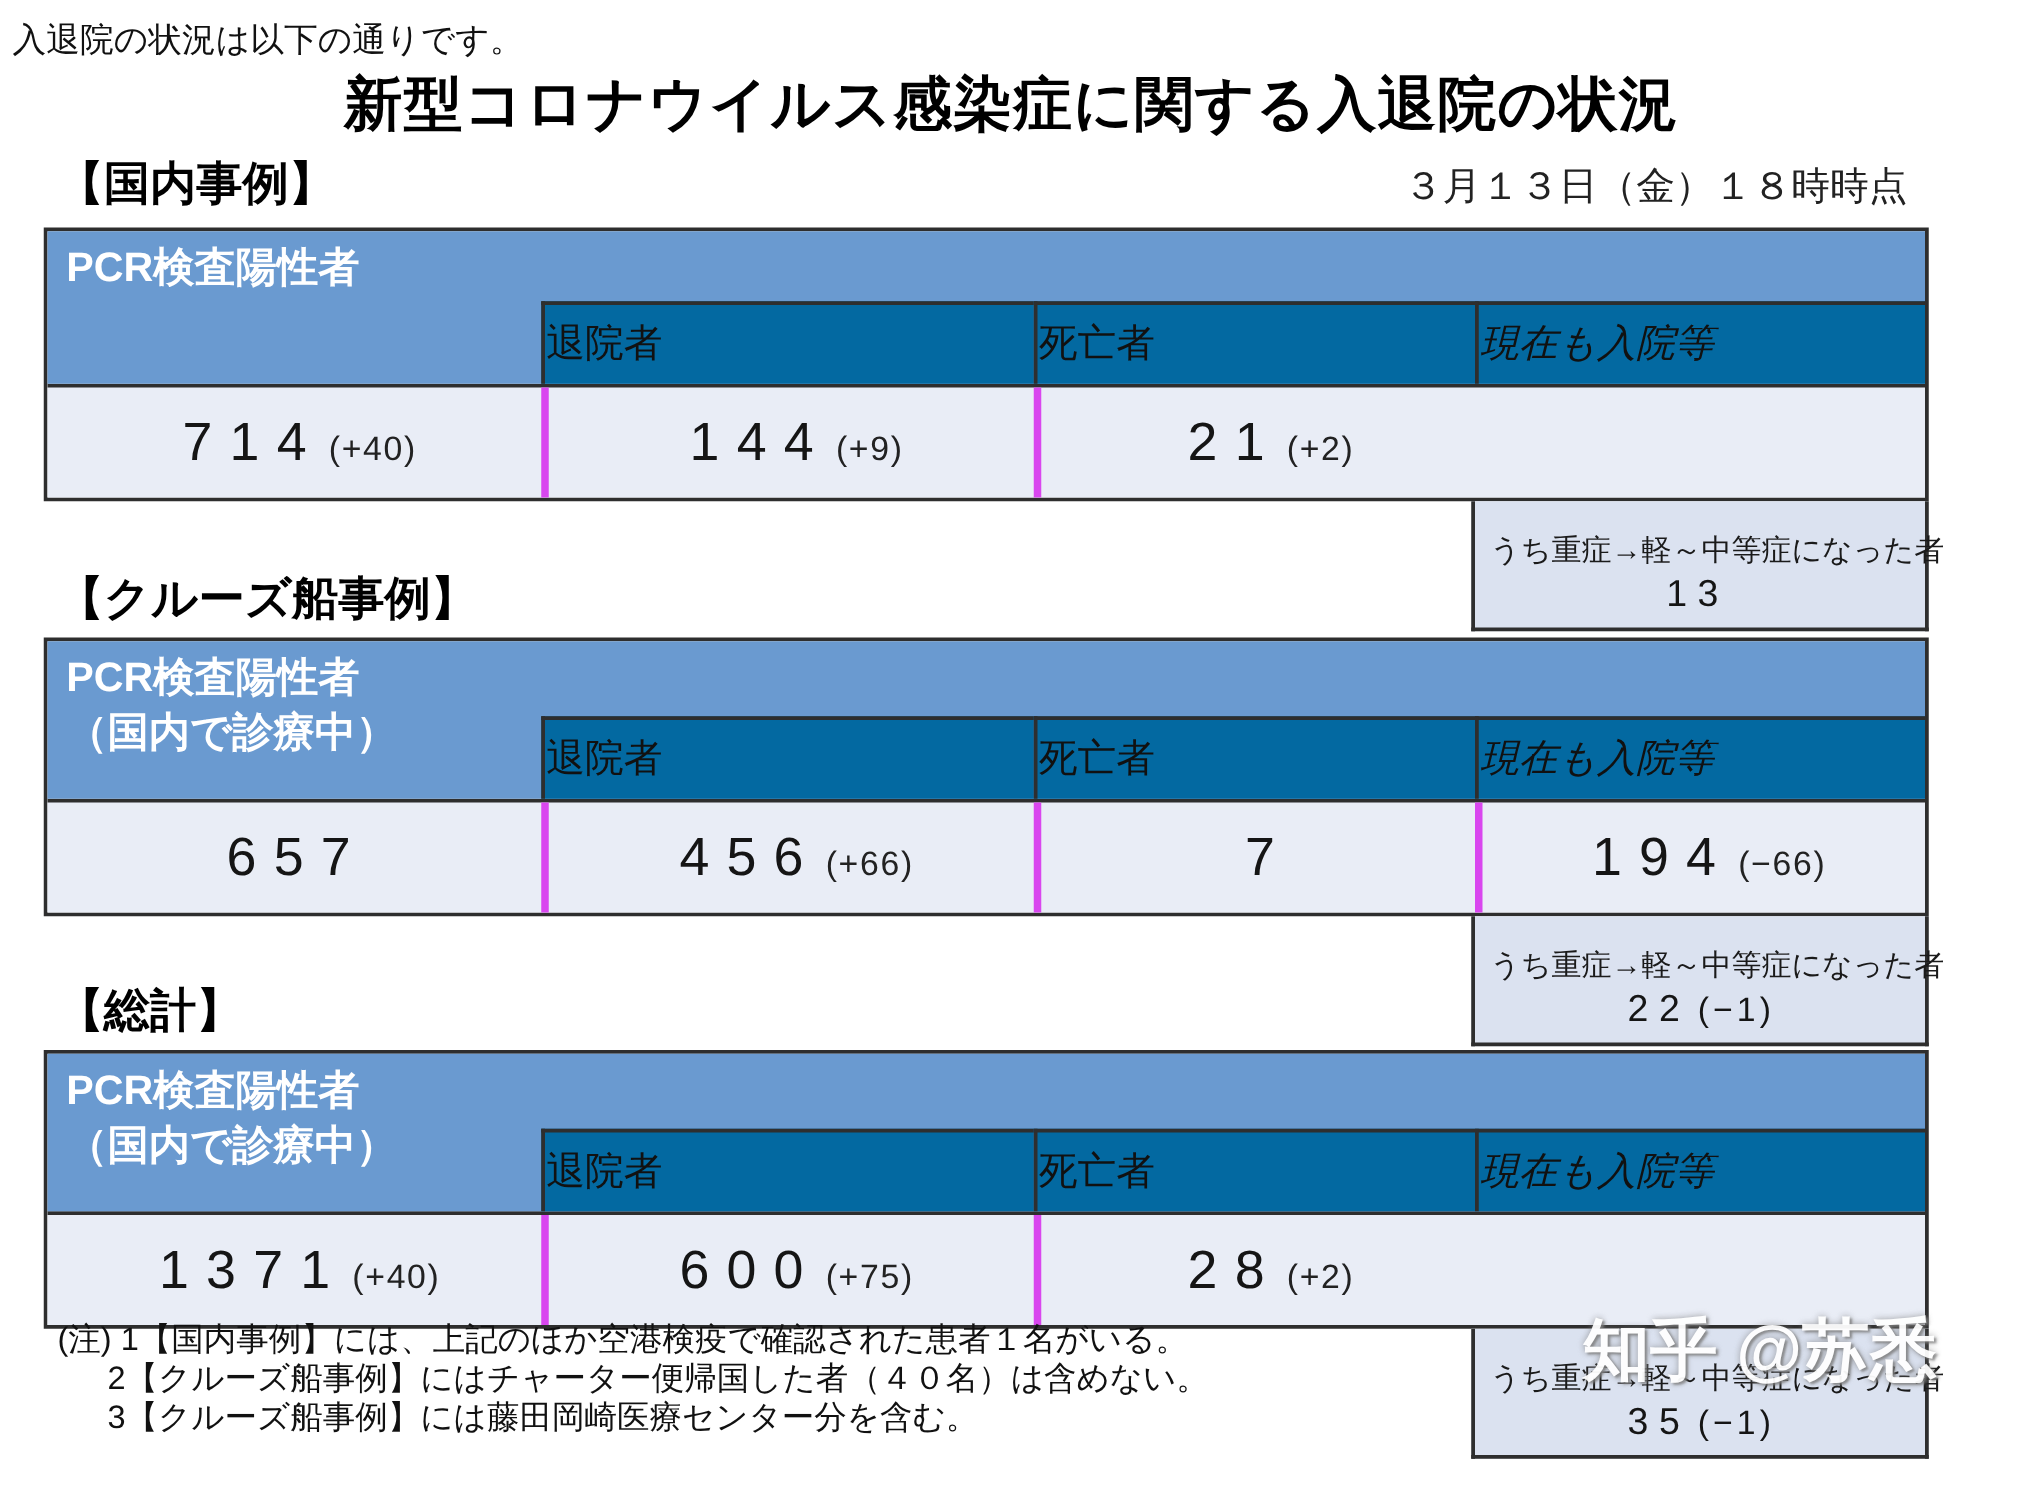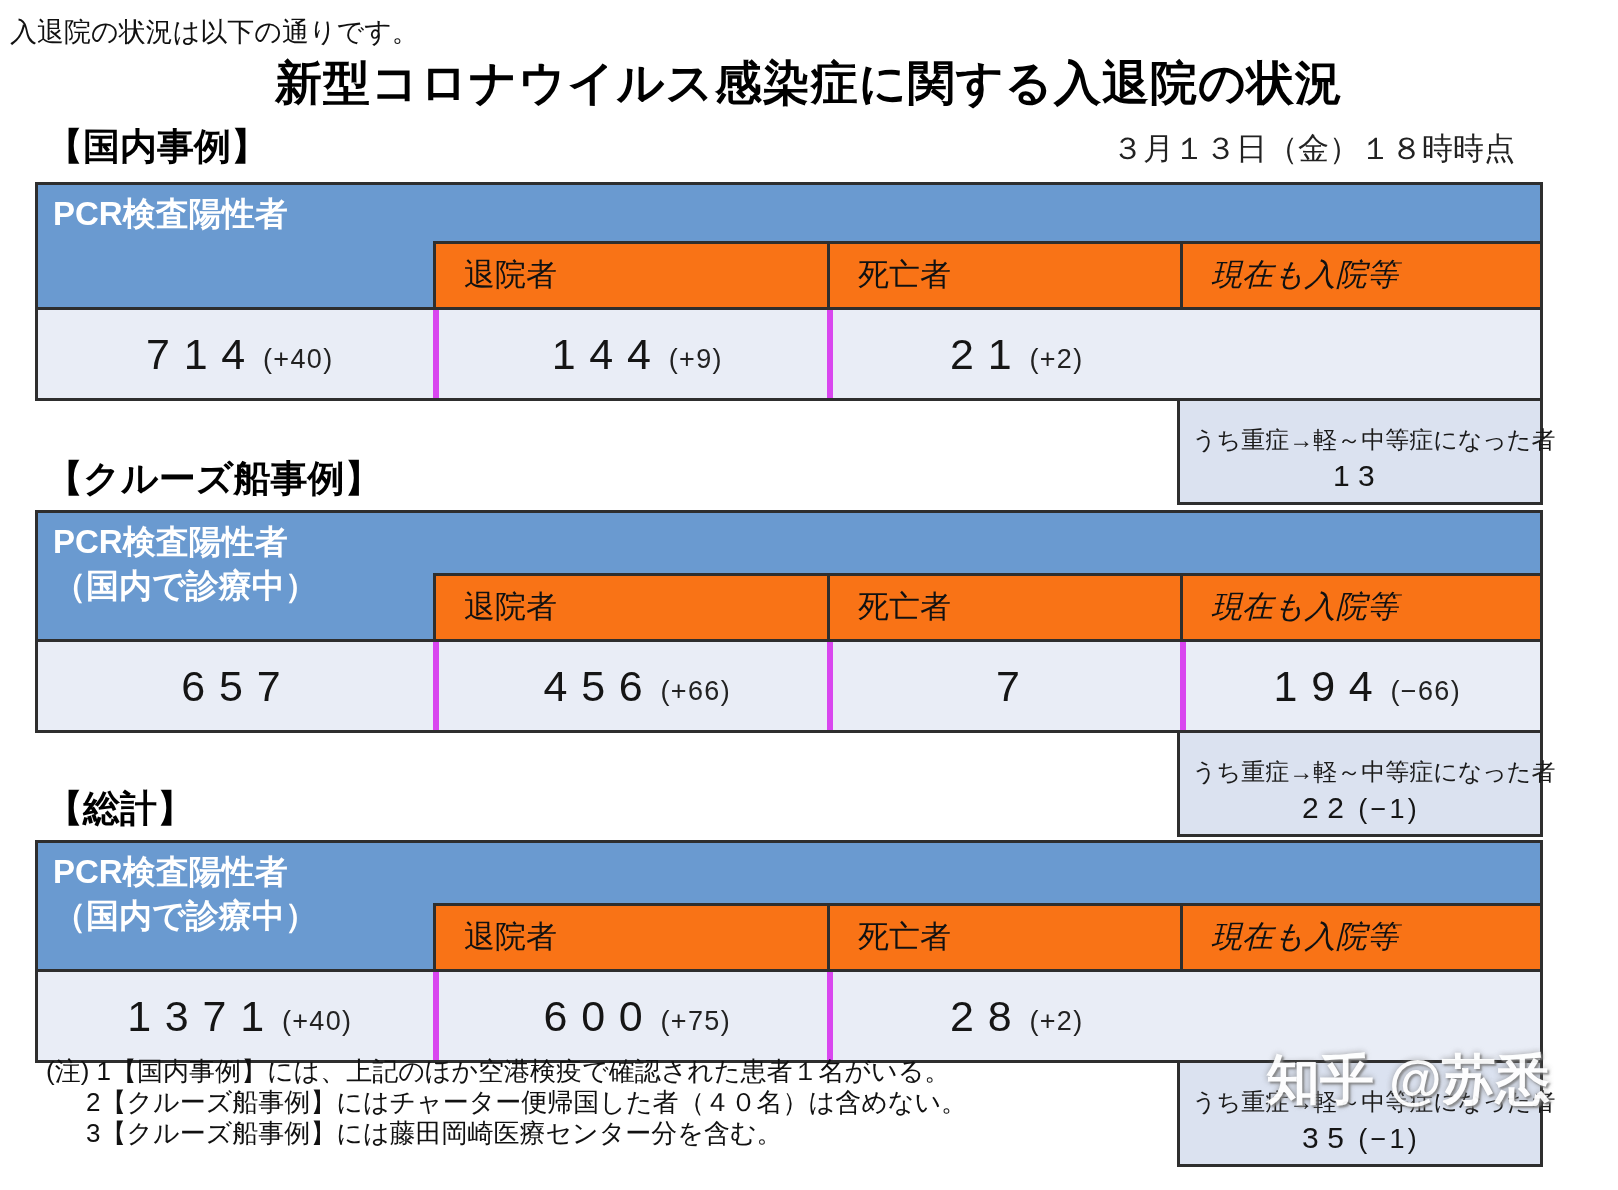--- a/index.html
+++ b/index.html
@@ -11,21 +11,21 @@
   .intro{
     position:absolute;left:10px;top:14px;
     font-family:"Liberation Serif","DejaVu Serif",serif;
     font-size:27px;color:#111;
   }
   .title{
     position:absolute;left:0;top:52px;width:1618px;text-align:center;
     font-size:47px;font-weight:bold;letter-spacing:1px;color:#000;
   }
   .date{
-    position:absolute;right:103px;top:128px;font-size:31px;color:#222;
+    position:absolute;right:92px;top:128px;font-size:31px;color:#222;
   }
   .section-heading{
     position:absolute;left:46px;font-size:37px;font-weight:bold;color:#000;
   }
   .h1{top:122px;} .h2{top:454px;} .h3{top:784px;}
 
   .tblwrap{position:absolute;left:35px;width:1508px;}
   .t1{top:182px;} .t2{top:510px;} .t3{top:840px;}
 
   .tbl{border:3px solid #2e2e2e;background:#fff;}
@@ -33,23 +33,23 @@
   .t1 .thead{height:122px;} .t2 .thead,.t3 .thead{height:126px;}
   .pcr{
     position:absolute;left:15px;top:7px;color:#fff;font-weight:bold;
     font-size:33px;line-height:1.34;
   }
   .subrow{
     position:absolute;left:395px;right:0;bottom:0;height:66px;
     display:flex;box-sizing:border-box;
   }
   .sh{
-    box-sizing:border-box;background:#f97316;color:#111;
+    box-sizing:border-box;background:#0369a1;color:#111;
     border:3px solid #2e2e2e;border-bottom:none;border-right:none;
-    font-size:31px;padding:10px 0 0 28px;overflow:hidden;white-space:nowrap;
+    font-size:31px;padding:10px 0 0 1px;overflow:hidden;white-space:nowrap;
   }
   .sh1{width:394px;} .sh2{width:353px;} .sh3{flex:1;font-style:italic;}
 
   .vrow{display:flex;border-top:3px solid #2e2e2e;background:#E9EDF6;height:88px;}
   .vc{
     box-sizing:border-box;display:flex;align-items:center;justify-content:center;
     overflow:hidden;white-space:nowrap;
   }
   .c1{width:395px;} .c2{width:394px;} .c3{width:353px;padding-left:12px;} .c4{flex:1;}
   .c2,.c3,.c4{border-left:6px solid #d946ef;}

